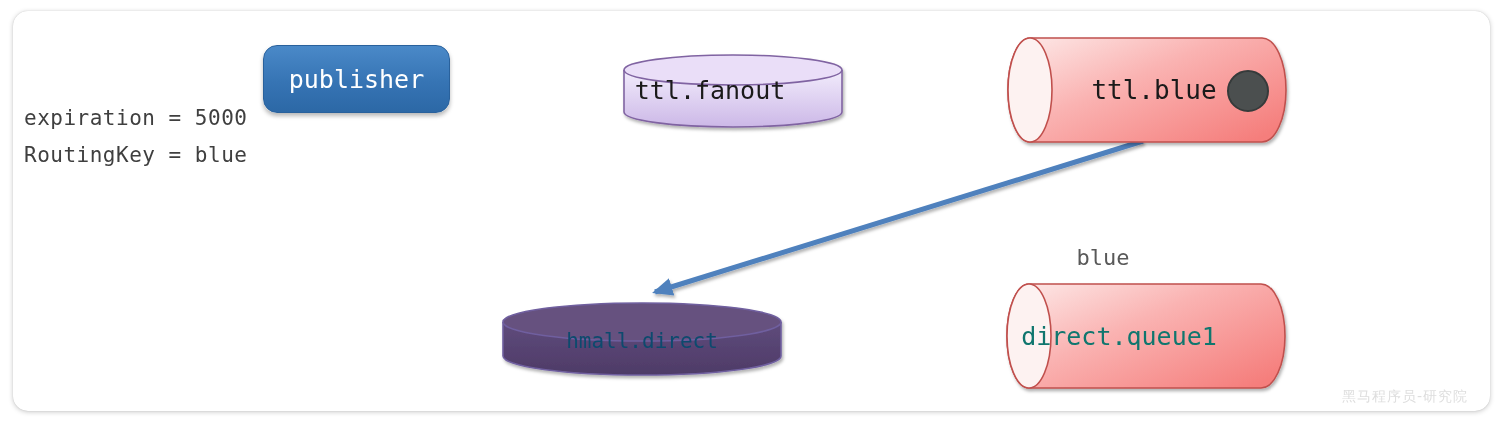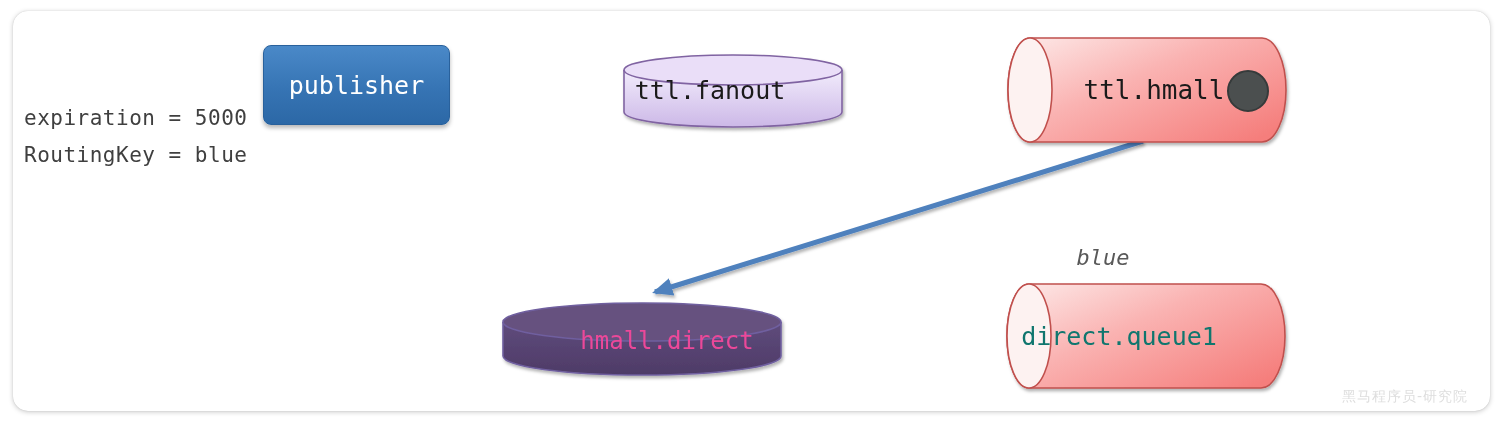--- a/index.html
+++ b/index.html
@@ -33,22 +33,22 @@
   }
   .side-note {
     color: #3f3f3f;
     font-size: 21px;
     letter-spacing: 0.5px;
     text-align: center;
   }
   .pubbox {
     position: absolute;
     left: 263px; top: 45px;
-    width: 187px; height: 80px;
-    border-radius: 8px;
+    width: 187px; height: 68px;
+    border-radius: 14px;
     background: linear-gradient(180deg, #4a89c8 0%, #3674b4 55%, #2c68a6 100%);
     border: 1px solid #29619c;
     box-shadow: 0 3px 4px rgba(0,0,0,0.28);
   }
   .pubbox .pub-label {
     position: absolute;
     left: 0; top: 0; width: 100%; height: 100%;
     display: flex; align-items: center; justify-content: center;
     color: #ffffff;
     font-size: 25px;
@@ -67,21 +67,20 @@
     text-shadow:
       -1px -1px 0 #ffffff, 1px -1px 0 #ffffff,
       -1px 1px 0 #ffffff, 1px 1px 0 #ffffff,
       2px 2px 2px #c9c9c9;
   }
   .binding-label {
     left: 1003px; top: 245px; width: 200px;
     text-align: center;
     color: #595959;
     font-size: 22px;
-    font-style: italic;
   }
   .watermark {
     left: 1342px; top: 388px;
     color: #dedede;
     font-size: 14px;
     letter-spacing: 1px;
     text-shadow: 1px 1px 0 #ffffff;
   }
 </style>
 </head>
@@ -153,22 +152,22 @@
     <g filter="url(#ds)">
       <path d="M1029,284 L1261,284 A24,52 0 0 1 1261,388 L1029,388 A22,52 0 0 1 1029,284 Z" fill="url(#gradPink)" stroke="#c0504d" stroke-width="1.6"></path>
       <ellipse cx="1029" cy="336" rx="22" ry="52" fill="#fdf2f1" stroke="#c0504d" stroke-width="1.6"></ellipse>
     </g>
   </svg>
 
   <div class="label mono side-note" style="left:24px; top:106px;">expiration = 5000</div>
   <div class="label mono side-note" style="left:24px; top:143px;">RoutingKey = blue</div>
 
   <div class="label mono cyl-label" style="left:624px; top:62px; width:172px; height:56px; font-size:25px; color:#1a1a1a;">ttl.fanout</div>
-  <div class="label mono cyl-label" style="left:1014px; top:62px; width:280px; height:56px; font-size:26px; color:#1a1a1a;">ttl.hmall</div>
-  <div class="label mono cyl-label" style="left:503px; top:315px; width:278px; height:52px; font-size:24px; color:#ec4899;margin-left:25px;">hmall.direct</div>
+  <div class="label mono cyl-label" style="left:1014px; top:62px; width:280px; height:56px; font-size:26px; color:#1a1a1a;">ttl.blue</div>
+  <div class="label mono cyl-label" style="left:503px; top:315px; width:278px; height:52px; font-size:21px; color:#0c4a6e;">hmall.direct</div>
   <div class="label mono cyl-label" style="left:979px; top:308px; width:280px; height:56px; font-size:25px; color:#0f766e;">direct.queue1</div>
 
   <div class="label mono binding-label">blue</div>
 
 
   <div class="label watermark">黑马程序员-研究院</div>
 
 </div>
 
 </body></html>

